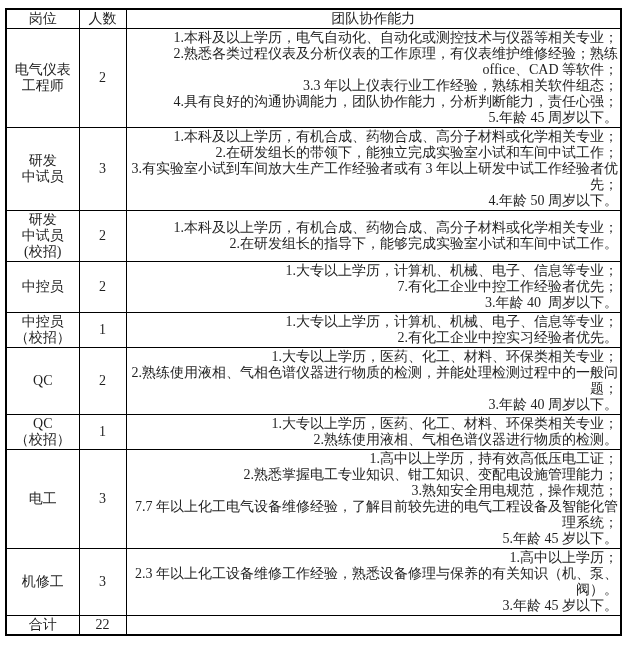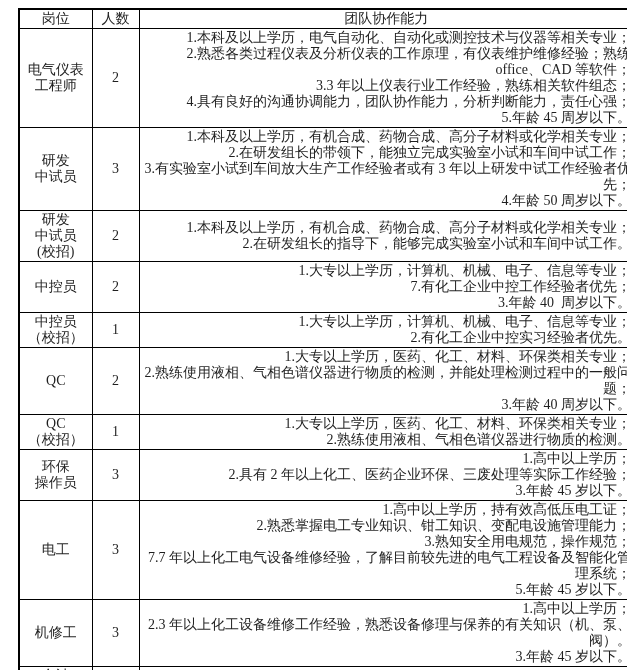--- a/index.html
+++ b/index.html
@@ -8,21 +8,21 @@
     background: #ffffff;
     width: 627px;
     height: 670px;
     overflow: hidden;
     font-family: "Liberation Serif", "DejaVu Serif", serif;
   }
   .page {
     width: 627px;
     height: 670px;
     box-sizing: border-box;
-    padding: 8px 0 0 18px;
+    padding: 8px 0 0 5px;
   }
   table.job-table {
     border-collapse: collapse;
     table-layout: fixed;
     width: 617px;
     border: 2px solid #000;
   }
   table.job-table col.c-pos { width: 73px; }
   table.job-table col.c-cnt { width: 47px; }
   table.job-table th,
@@ -138,30 +138,20 @@
   <tr>
     <td class="pos">QC
 （校招）</td>
     <td class="cnt">1</td>
     <td class="req">
             <div class="req-item">1.大专以上学历，医药、化工、材料、环保类相关专业；</div>
             <div class="req-item">2.熟练使用液相、气相色谱仪器进行物质的检测。</div>
           </td>
   </tr>
 
-  <tr>
-    <td class="pos">环保
-操作员</td>
-    <td class="cnt">3</td>
-    <td class="req">
-            <div class="req-item">1.高中以上学历；</div>
-            <div class="req-item">2.具有 2 年以上化工、医药企业环保、三废处理等实际工作经验；</div>
-            <div class="req-item">3.年龄 45 岁以下。</div>
-          </td>
-  </tr>
 
   <tr>
     <td class="pos">电工</td>
     <td class="cnt">3</td>
     <td class="req">
             <div class="req-item">1.高中以上学历，持有效高低压电工证；</div>
             <div class="req-item">2.熟悉掌握电工专业知识、钳工知识、变配电设施管理能力；</div>
             <div class="req-item">3.熟知安全用电规范，操作规范；</div>
             <div class="req-item">7.7 年以上化工电气设备维修经验，了解目前较先进的电气工程设备及智能化管理系统；</div>
             <div class="req-item">5.年龄 45 岁以下。</div>

